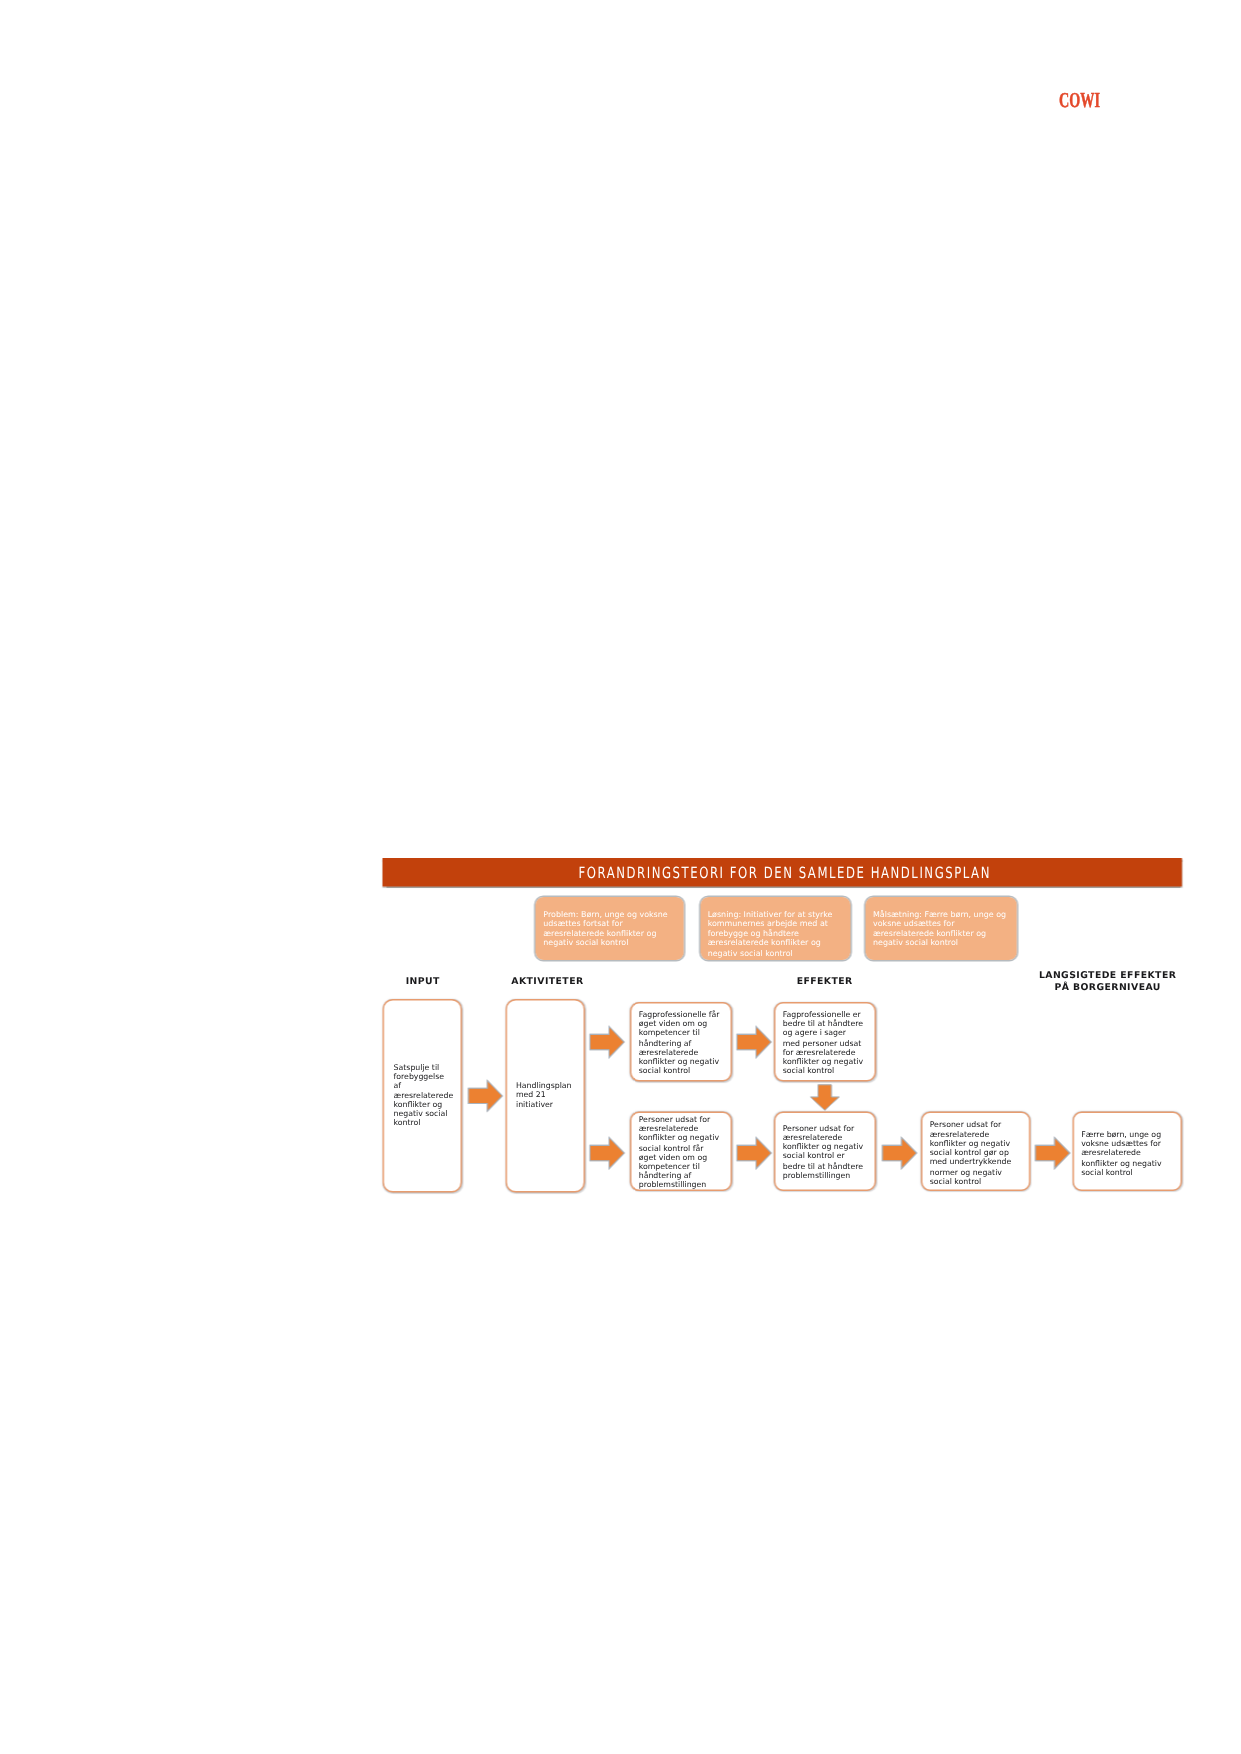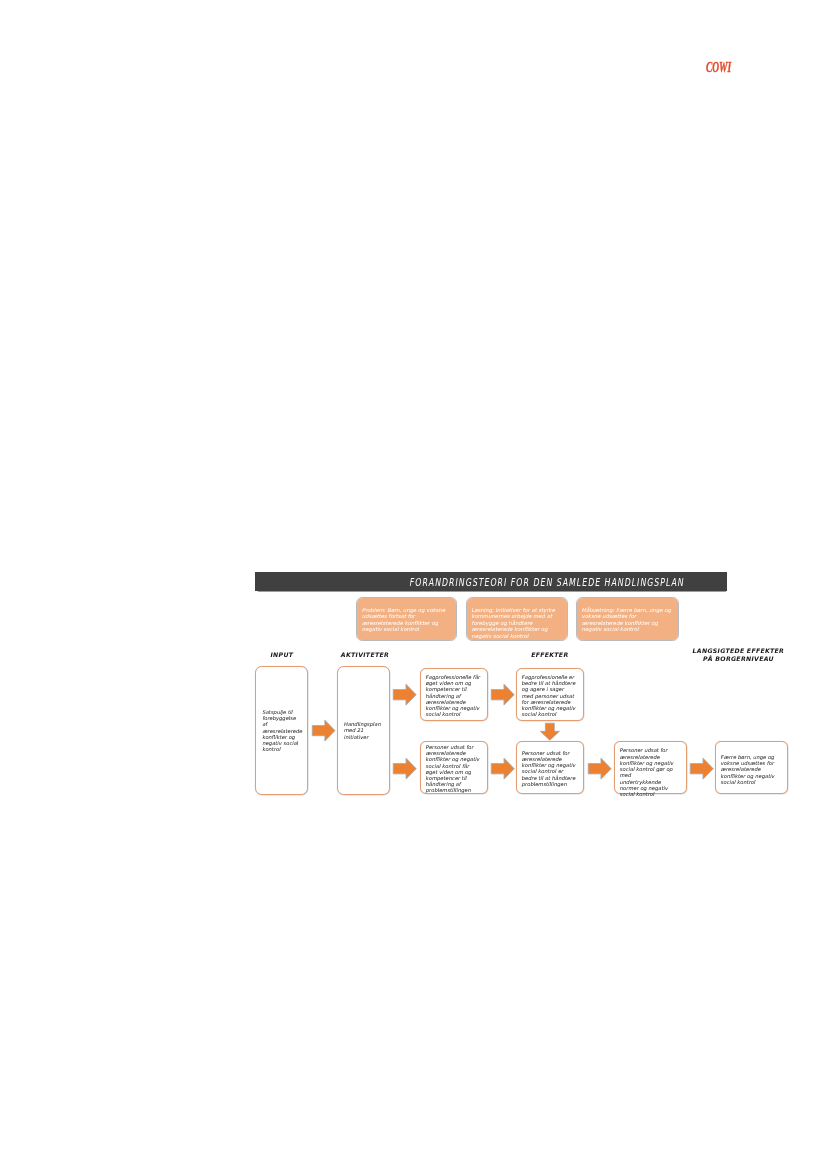--- a/index.html
+++ b/index.html
@@ -3,35 +3,35 @@
 <meta charset="utf-8">
 <style>
   html, body { margin:0; padding:0; }
   body {
     width: 827px; height: 1169px;
     background: #ffffff;
     font-family: "DejaVu Sans", sans-serif;
     position: relative;
     overflow: hidden;
   }
-  .page { position:absolute; left:0; top:0; width:827px; height:1169px;font-style:italic; }
+  .page { position:absolute; left:0; top:0; width:827px; height:1169px; }
 
   #cowi-logo { position:absolute; left:705.5px; top:59.4px;
     font-family:"Liberation Serif", serif;
     font-size:14.2px; font-weight:700; color:#e4492b; letter-spacing:0px;
     -webkit-text-stroke: 0.35px #e4492b;
     transform: scaleX(0.665) translateZ(0); transform-origin: left top; white-space:nowrap; }
 
   
   #diagram { position:absolute; left:255px; top:571px; width:534px; height:236px;
     transform: translateZ(0); }
 
-  #title-bar { position:absolute; left:0; top:0.5px; width:472px; height:19px;
-     background:#404040; color:#ffffff; font-size:10.3px; letter-spacing:1.35px;
-     text-align:right; line-height:20.6px; font-weight:400; overflow:hidden;
+  #title-bar { position:absolute; left:0; top:0.5px; width:533px; height:19px;
+     background:#c2410c; color:#ffffff; font-size:10.3px; letter-spacing:1.35px;
+     text-align:center; line-height:20.6px; font-weight:400; overflow:hidden;
      box-shadow: 0px 1.1px 0.7px rgba(120,115,110,.70); }
   #title-bar > span { display:inline-block; transform:translateX(1.6px) scaleX(0.757) translateZ(0); transform-origin:center; }
 
   
   .premise { position:absolute; background:#f3b183; border-radius:5.2px; color:#ffffff;
      font-size:5.3px; line-height:6.45px; box-sizing:border-box;
      outline:0.7px solid #b6bbbf; outline-offset:0px; }
   .premise > .txt { position:absolute; left:5.2px; width:93px; top:8.8px; transform:translateZ(0); }
 
   

